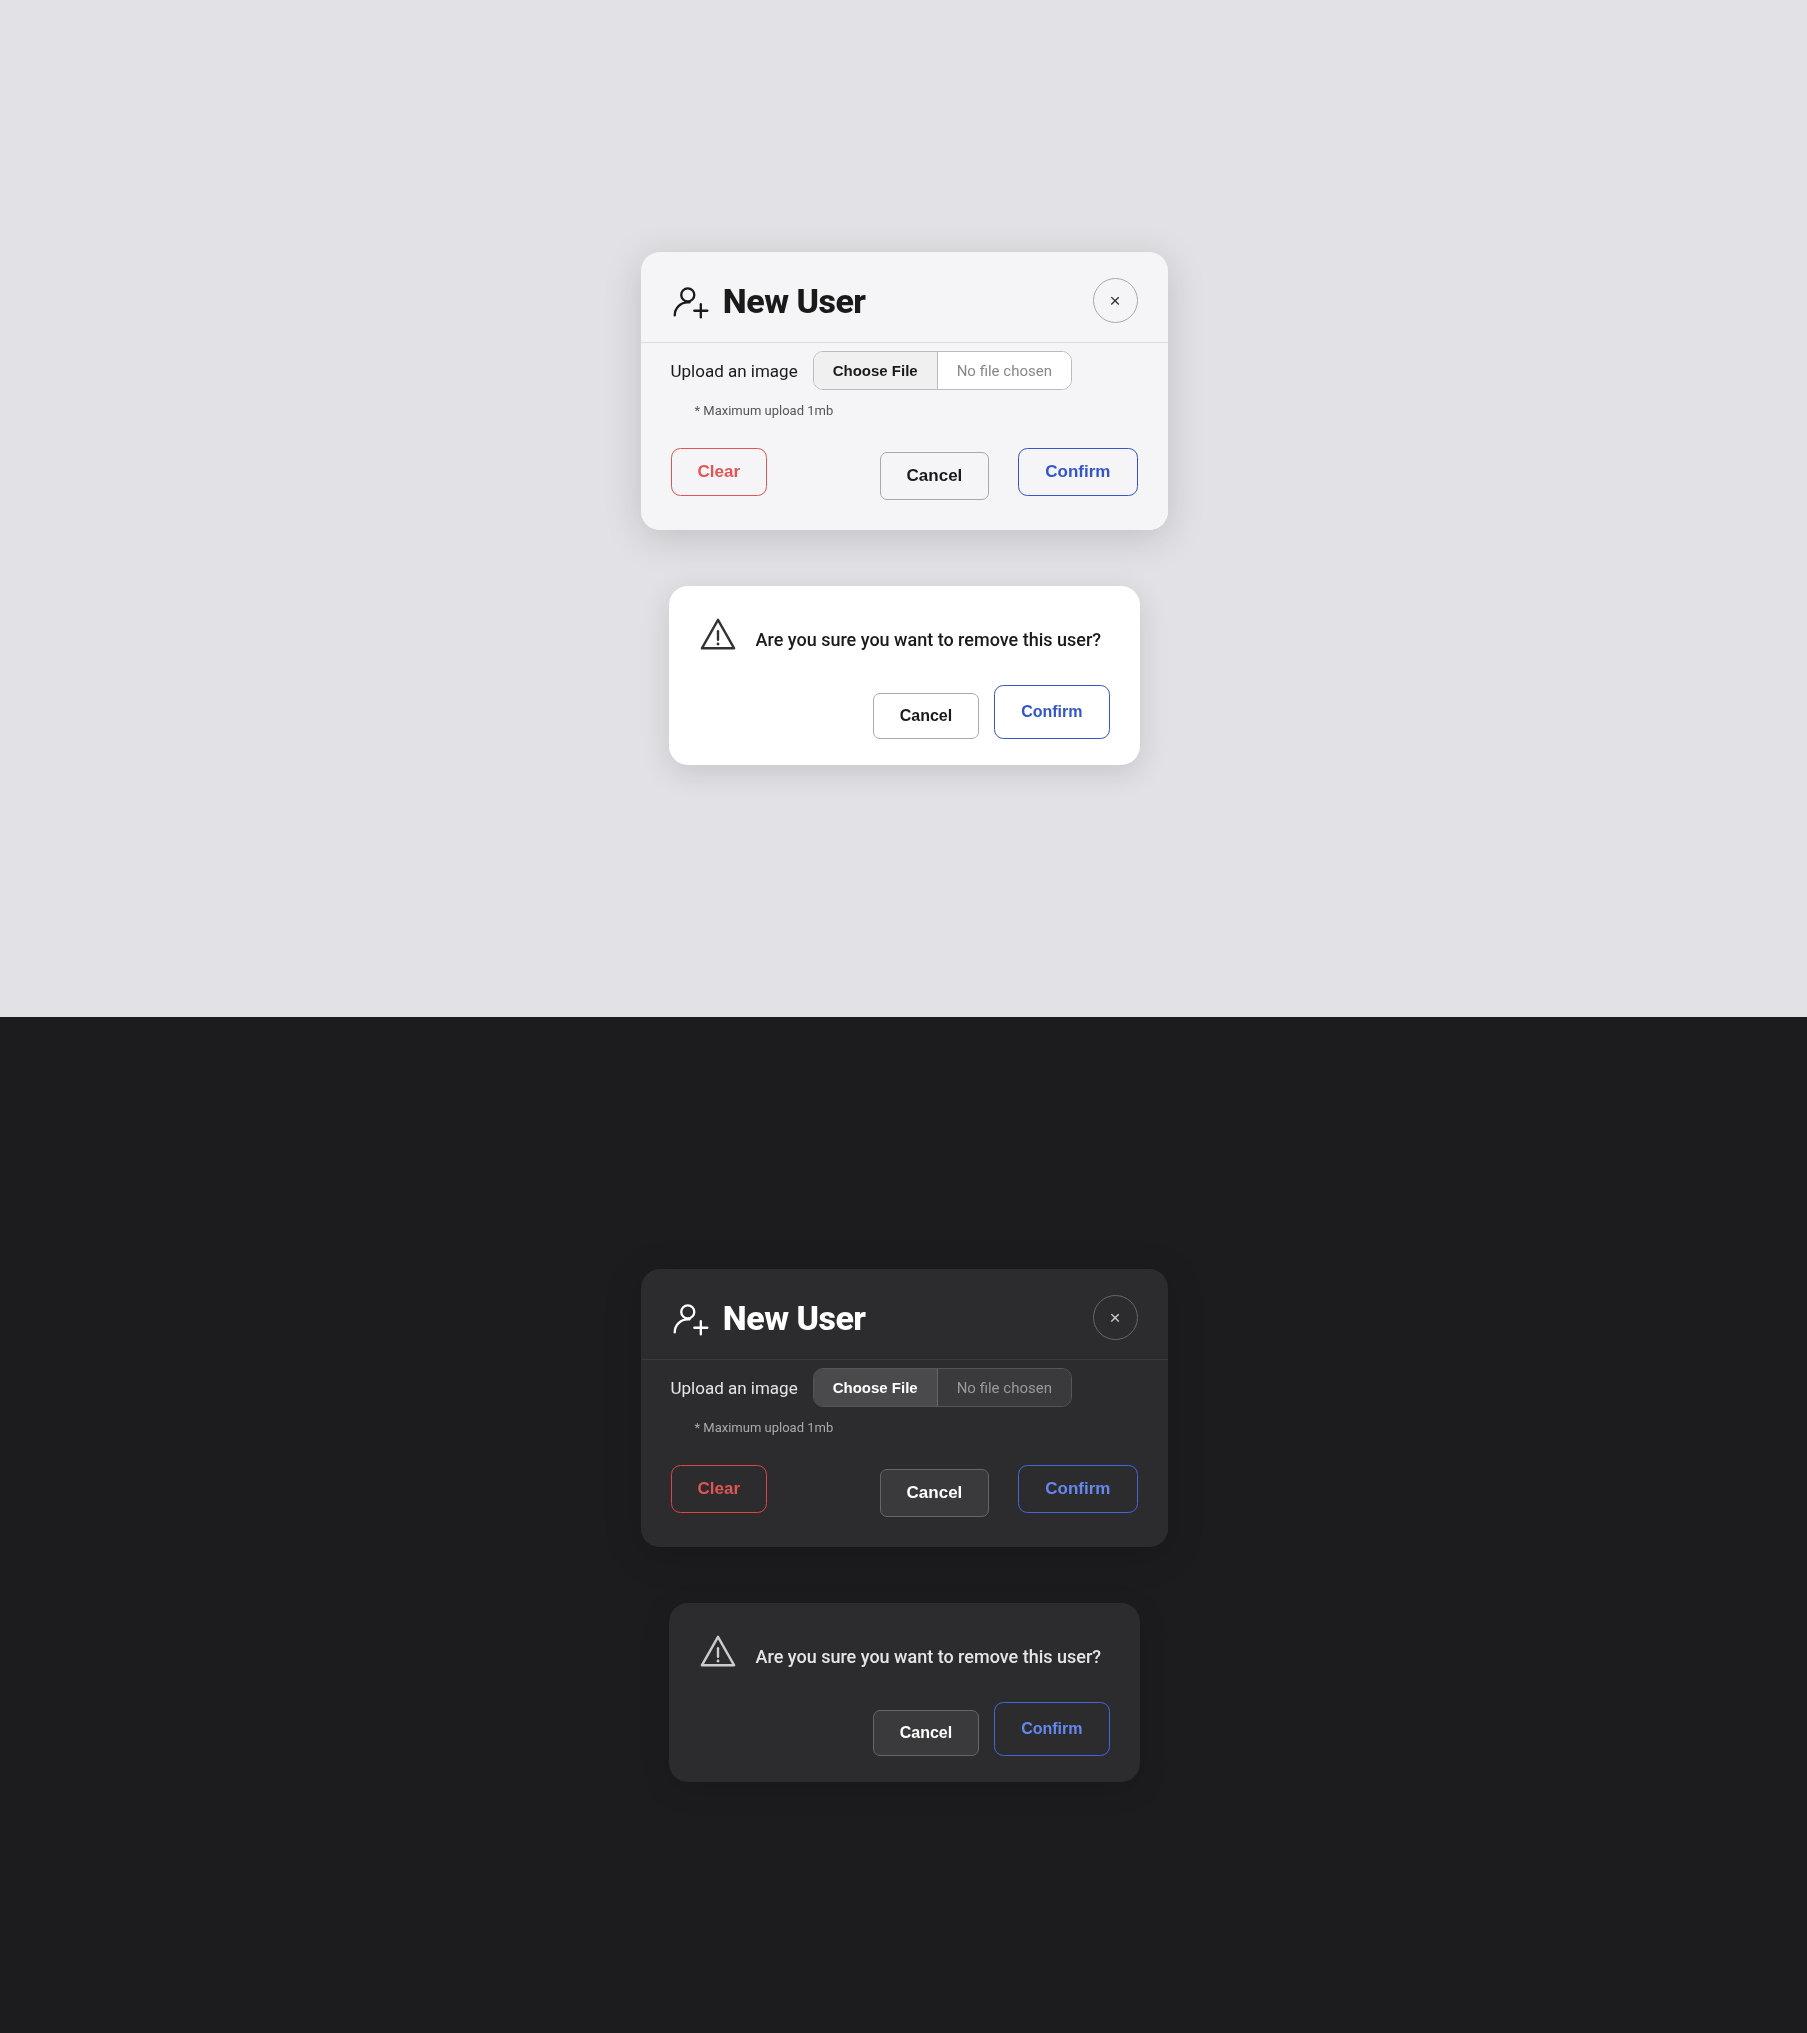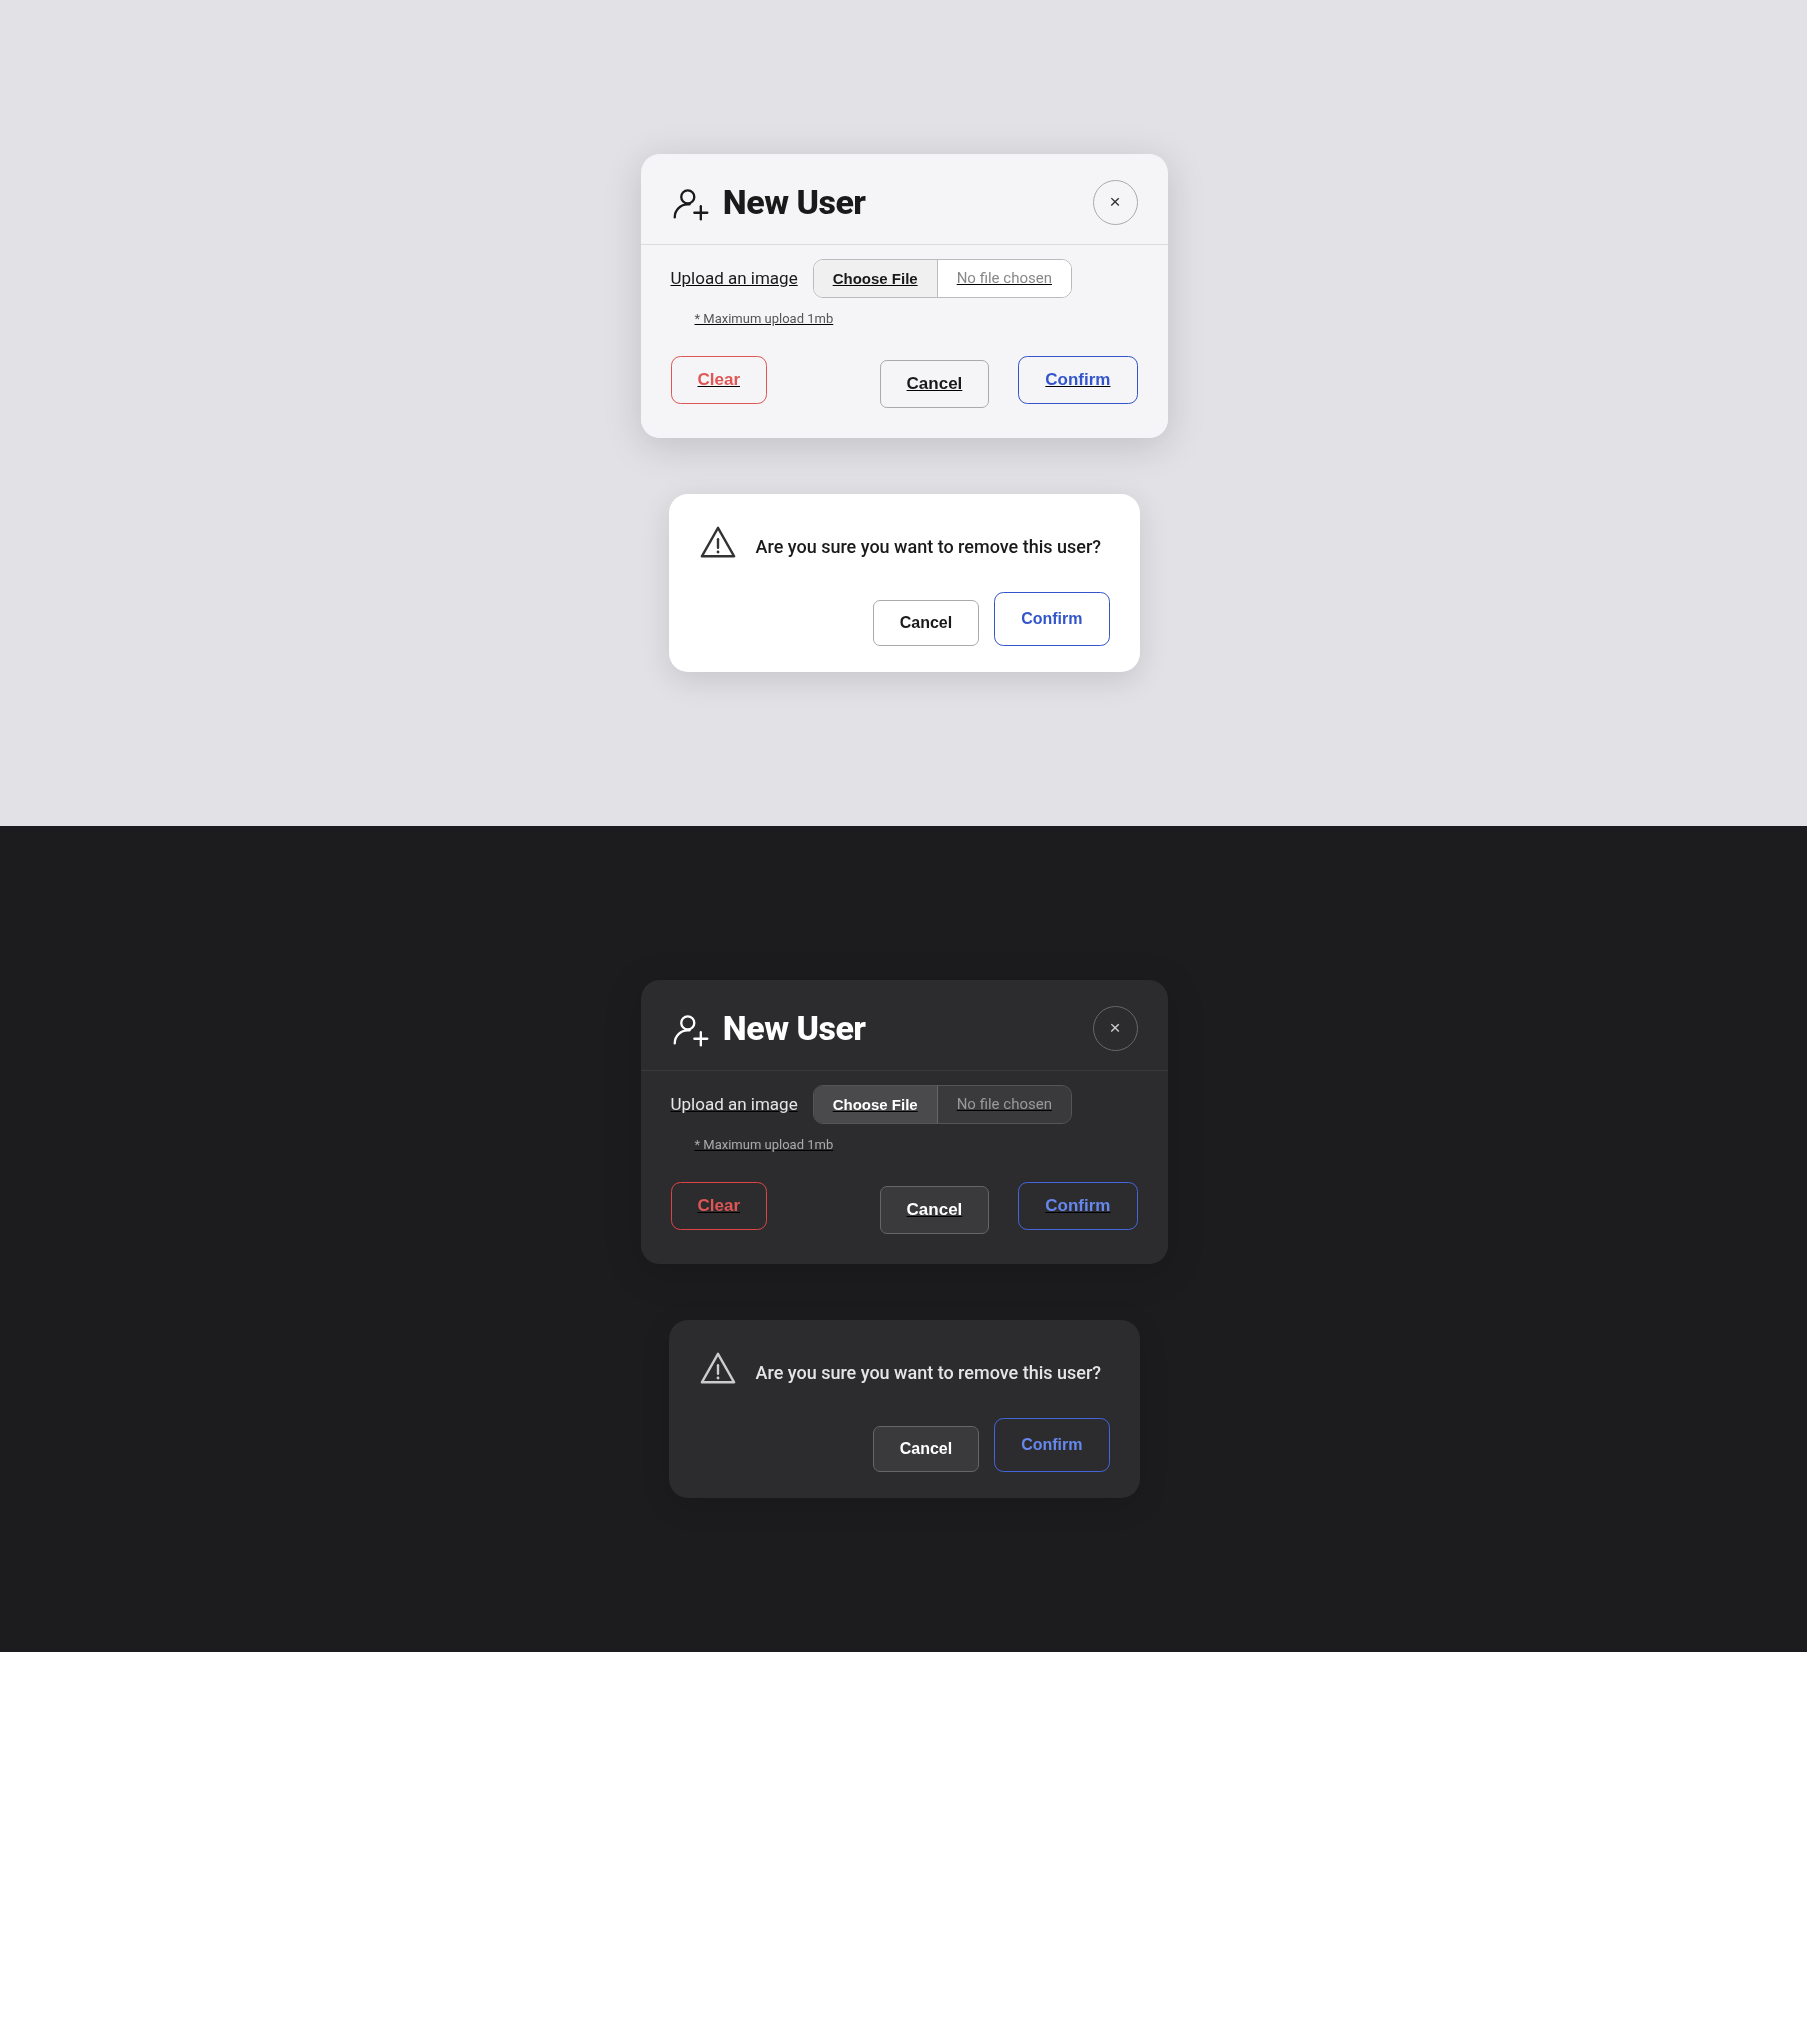--- a/index.html
+++ b/index.html
@@ -11,21 +11,21 @@
     body {
       font-family: -apple-system, BlinkMacSystemFont, 'Segoe UI', Roboto, sans-serif;
       width: 1808px;
       height: 2034px;
       display: flex;
       flex-direction: column;
     }
 
     .half {
       width: 100%;
-      height: 826px;
+      height: 1017px;
       display: flex;
       flex-direction: column;
       align-items: center;
       justify-content: center;
       gap: 56px;
     }
 
     .half.light {
       background-color: #e2e2e6;
     }
@@ -97,23 +97,22 @@
       color: #333;
     }
 
     .close-btn.dark {
       border-color: #666;
       color: #ccc;
     }
 
     
     .modal-body {
-      padding: 14px 30px 30px 30px;
+      padding: 8px 30px 30px 30px;
       border-top: 0.9px solid;
-      text-decoration: underline;
     }
 
     .modal-body.light {
       border-top-color: #dcdcdc;
       background: #f5f5f7;
     }
 
     .modal-body.dark {
       border-top-color: #3a3a3c;
       background: #2c2c2e;

